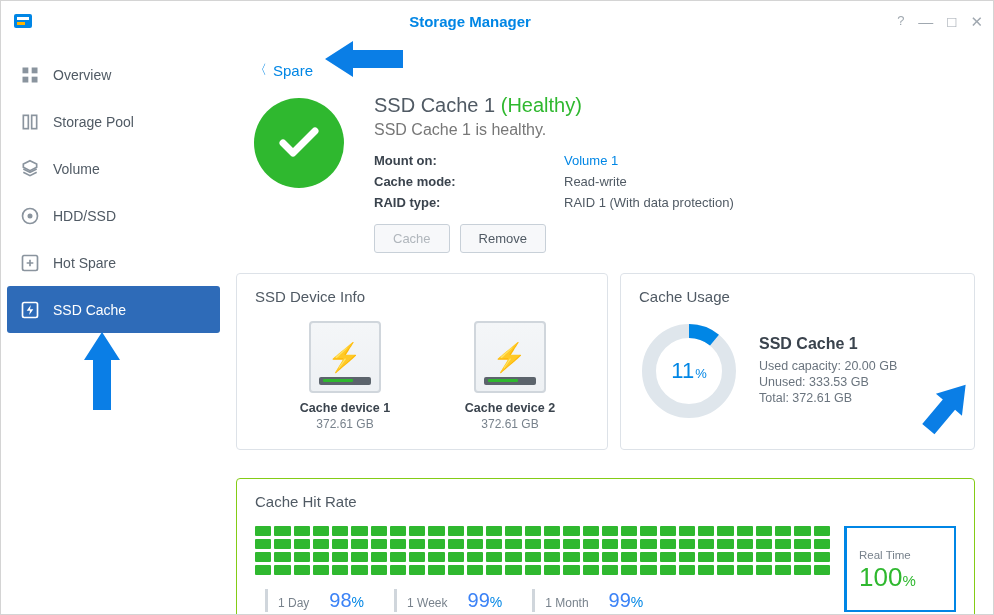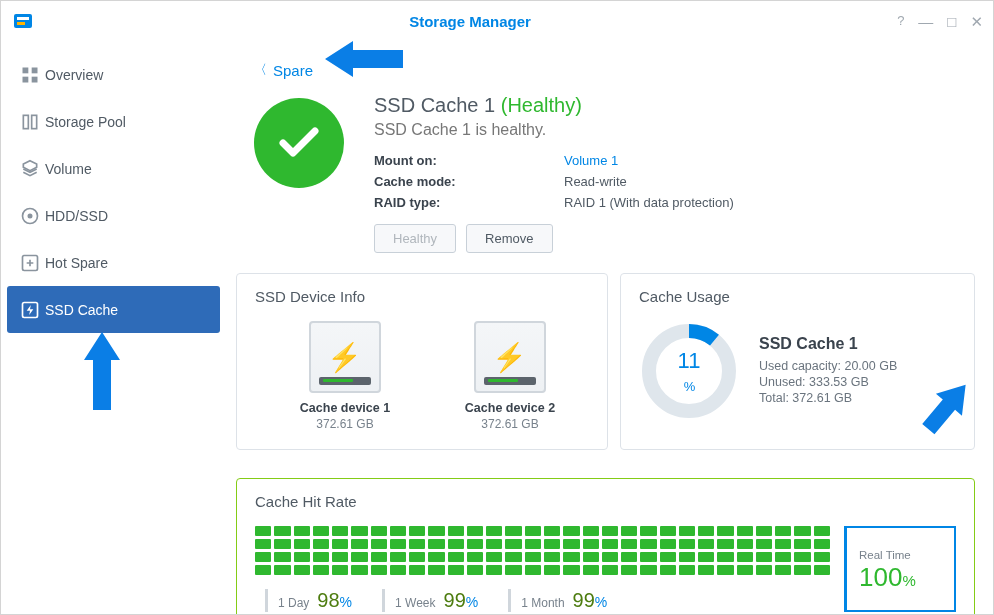--- a/index.html
+++ b/index.html
@@ -11,21 +11,21 @@
     .titlebar .title { flex: 1; text-align: center; color: #0086e5; font-weight: 600; font-size: 15px; }
     .titlebar .window-controls { display: flex; gap: 14px; color: #a0a8b0; }
     .titlebar .window-controls span { cursor: pointer; font-size: 15px; line-height: 1; }
     .titlebar .window-controls .qmark { font-size: 13px; }
 
     
     .layout { display: flex; height: calc(100% - 40px); }
 
     
     .sidebar { width: 225px; background: #fff; padding-top: 10px; }
-    .nav-item { display: flex; align-items: center; height: 47px; padding: 0 18px; cursor: pointer; color: #505a64; font-size: 14px; gap: 4px; }
+    .nav-item { display: flex; align-items: center; height: 47px; padding: 0 18px; cursor: pointer; color: #505a64; font-size: 14px; gap: 12px; }
     .nav-item .nav-icon { width: 22px; height: 22px; display: flex; align-items: center; justify-content: center; color: #8a949e; }
     .nav-item.active { background: #2E6BB8; color: #fff; border-radius: 3px; margin: 0 6px; padding: 0 12px; }
     .nav-item.active .nav-icon { color: #fff; }
 
     
     .content { flex: 1; padding: 10px 18px 18px 10px; overflow: auto; }
     .back-link { display: flex; align-items: center; gap: 6px; color: #0086e5; margin: 10px 0 15px 18px; font-size: 15px; cursor: pointer; }
     .back-link .chev { font-size: 13px; }
 
     
@@ -58,35 +58,35 @@
     .ssd-icon .bolt { color: #96a0aa; font-size: 28px; }
     .ssd-icon .tray { position: absolute; bottom: 6px; left: 8px; right: 8px; height: 8px; background: #5c646c; border-radius: 2px; }
     .ssd-icon .tray::after { content:''; position:absolute; left:4px; right:18px; top:2px; height:3px; background:#2fb82f; border-radius:1px; }
     .device .d-name { font-weight: 600; color: #3a434d; font-size: 12.5px; margin-bottom: 2px; }
     .device .d-size { color: #78828c; font-size: 12px; }
 
     
     .usage-content { display: flex; align-items: center; gap: 20px; }
     .donut-wrap { position: relative; width: 100px; height: 100px; }
     .donut-wrap svg { transform: rotate(-90deg); }
-    .donut-center { position: absolute; inset: 0; display: flex; align-items: center; justify-content: center; color: #0086e5; font-size: 22px; flex-direction: column; }
+    .donut-center { position: absolute; inset: 0; display: flex; align-items: center; justify-content: center; color: #0086e5; font-size: 22px; }
     .donut-center .pct-sm { font-size: 13px; margin-left: 1px; margin-top: 5px; }
     .usage-text .u-title { font-size: 16px; font-weight: 600; color: #3a434d; margin-bottom: 6px; }
     .usage-text div { font-size: 12.5px; color: #6a747e; margin-bottom: 2px; }
 
     
     .hitrate { border: 1px solid #84cc16; border-radius: 4px; padding: 14px 18px 18px; }
     .hitrate-body { display: flex; gap: 14px; }
     .hr-left { flex: 1; }
     .hr-grid { display: grid; grid-template-columns: repeat(30, 1fr); grid-template-rows: repeat(4, 10px); gap: 3px; margin-bottom: 14px; }
     .hr-cell { background: #2fb82f; border-radius: 1px; }
     .hr-stats { display: flex; gap: 30px; padding-left: 10px; }
-    .hr-stat { display: flex; align-items: baseline; gap: 8px; border-left: 3px solid #d0d6dc; padding-left: 10px; }
+    .hr-stat { display: flex; align-items: baseline; gap: 20px; border-left: 3px solid #d0d6dc; padding-left: 10px; }
     .hr-stat .label { font-size: 12px; color: #78828c; }
-    .hr-stat .val { font-size: 20px; color: #4d7c0f; }
+    .hr-stat .val { font-size: 20px; color: #3b82f6; }
     .hr-stat .valpct { font-size: 14px; color: #0086e5; }
     .hr-realtime { width: 112px; border: 2px solid #0086e5; padding: 10px 12px; display: flex; flex-direction: column; justify-content: center; border-left-width: 3px; }
     .hr-realtime .label { font-size: 11.5px; color: #78828c; margin-bottom: 3px; }
     .hr-realtime .big { font-size: 26px; color: #2fb82f; line-height: 1; }
     .hr-realtime .bigpct { font-size: 15px; color: #2fb82f; }
 
     
     .arrow { position: absolute; z-index: 100; pointer-events: none; }
     .arrow svg { display: block; }
   </style>
@@ -196,21 +196,21 @@
         </div>
         <div class="prop-row">
           <div class="label">Cache mode:</div>
           <div class="val">Read-write</div>
         </div>
         <div class="prop-row">
           <div class="label">RAID type:</div>
           <div class="val">RAID 1 (With data protection)</div>
         </div>
         <div class="btn-row">
-          <button class="btn disabled">Healthy</button>
+          <button class="btn disabled">Cache</button>
           <button class="btn">Remove</button>
         </div>
       </div>
     </div>
 
     <div class="row-panels">
 
       <div class="panel device-info">
         <div class="panel-title">SSD Device Info</div>
         <div class="devices">

